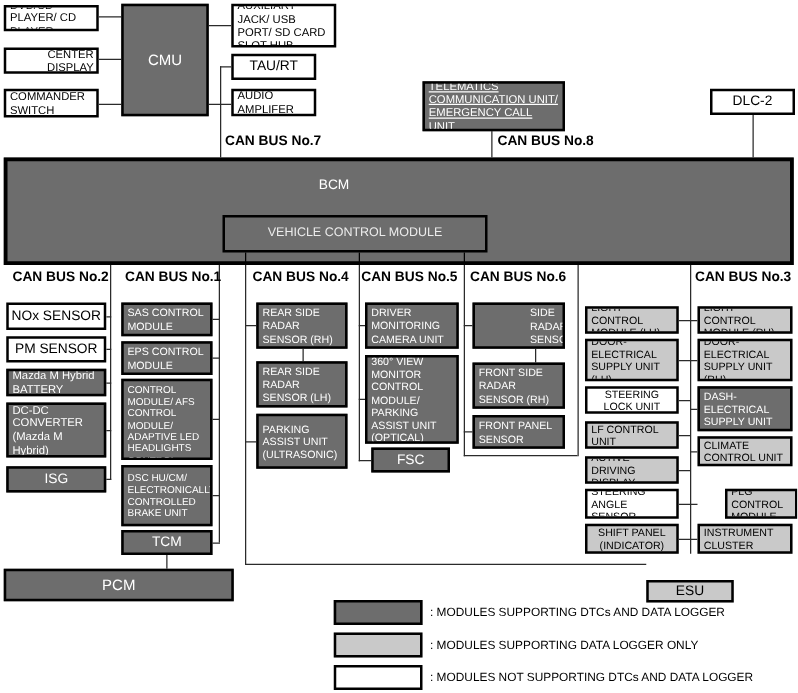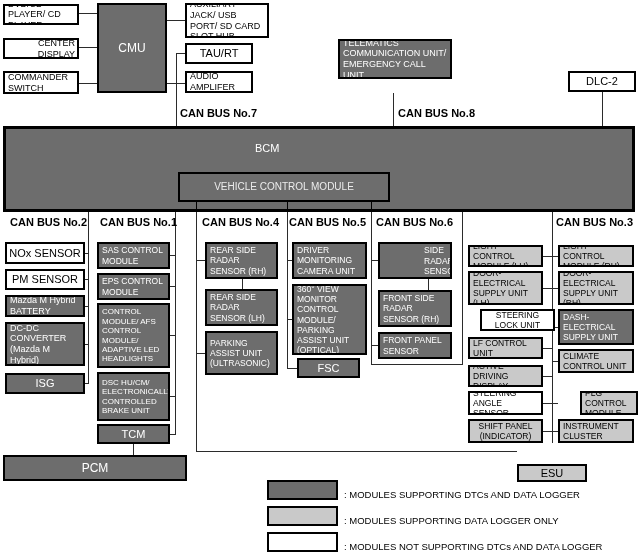--- a/index.html
+++ b/index.html
@@ -14,21 +14,21 @@
   .center{justify-content:center;text-align:center;padding:1px 2px;}
   .fs8{font-size:8px}.fs85{font-size:8.5px}.fs9{font-size:9px}
   .fs10{font-size:10px}.fs11{font-size:11px}.fs12{font-size:12px}
   .hline,.vline{position:absolute;background:var(--line);}
   .hline{height:1px;}
   .vline{width:1px;}
   .buslabel{position:absolute;font-weight:bold;font-size:11px;color:#000;white-space:nowrap;}
   .bcm{border:3px solid #000;background:var(--dark);}
   .bcm-label{position:absolute;left:249px;top:13px;font-size:11px;color:#fff;}
   .vcm{color:#ececec;}
-  .legend-row{position:absolute;display:flex;align-items:flex-end;}
+  .legend-row{position:absolute;display:flex;align-items:center;}
   .swatch{width:71px;height:20px;border:2px solid #000;box-sizing:border-box;flex:0 0 auto;}
   .legend-label{font-size:9.5px;color:#000;margin-left:6px;white-space:nowrap;}
 </style>
 </head>
 <body>
 
 <div id="canvas">
 
   <div class="node bcm" style="left:3px;top:126px;width:632px;height:86px;">
     <span class="bcm-label">BCM</span>
@@ -94,21 +94,21 @@
   <div class="hline" style="left:543px;top:403px;width:15px;"></div>
   <div class="hline" style="left:543px;top:431px;width:15px;"></div>
 
   <div class="node white left fs9" style="left:3px;top:4px;width:76px;height:21px;">DVD/CD PLAYER/ CD PLAYER</div>
   <div class="node white center fs9" style="left:3px;top:38px;width:76px;height:21px;text-align:right;">CENTER DISPLAY</div>
   <div class="node white left fs9" style="left:3px;top:71px;width:76px;height:23px;">COMMANDER SWITCH</div>
   <div class="node dark center fs12" style="left:97px;top:3px;width:70px;height:90px;">CMU</div>
   <div class="node white left fs9" style="left:185px;top:3px;width:84px;height:35px;">AUXILIARY JACK/ USB PORT/ SD CARD SLOT HUB</div>
   <div class="node white center fs11" style="left:185px;top:43px;width:68px;height:21px;">TAU/RT</div>
   <div class="node white left fs9" style="left:185px;top:71px;width:68px;height:22px;">AUDIO AMPLIFER</div>
-  <div class="node dark left fs9" style="left:338px;top:39px;width:114px;height:40px;">TELEMATICS COMMUNICATION UNIT/ EMERGENCY CALL UNIT</div>
+  <div class="node dark left fs9" style="left:338px;top:65px;width:114px;height:40px;text-decoration:underline;">TELEMATICS COMMUNICATION UNIT/ EMERGENCY CALL UNIT</div>
   <div class="node white center fs11" style="left:568px;top:71px;width:68px;height:21px;">DLC-2</div>
 
   <div class="buslabel" style="left:180px;top:107px;">CAN BUS No.7</div>
   <div class="buslabel" style="left:398px;top:107px;">CAN BUS No.8</div>
   <div class="buslabel" style="left:10px;top:216px;">CAN BUS No.2</div>
   <div class="buslabel" style="left:100px;top:216px;">CAN BUS No.1</div>
   <div class="buslabel" style="left:202px;top:216px;">CAN BUS No.4</div>
   <div class="buslabel" style="left:289px;top:216px;">CAN BUS No.5</div>
   <div class="buslabel" style="left:376px;top:216px;">CAN BUS No.6</div>
   <div class="buslabel" style="left:556px;top:216px;">CAN BUS No.3</div>
@@ -133,21 +133,21 @@
   <div class="node dark left fs85" style="left:292px;top:242px;width:75px;height:37px;">DRIVER MONITORING CAMERA UNIT</div>
   <div class="node dark left fs85" style="left:292px;top:284px;width:75px;height:71px;">360° VIEW MONITOR CONTROL MODULE/ PARKING ASSIST UNIT (OPTICAL)</div>
   <div class="node dark center fs11" style="left:297px;top:358px;width:63px;height:20px;">FSC</div>
 
   <div class="node dark left fs85" style="left:378px;top:242px;width:74px;height:37px;padding-left:44px;">FRONT SIDE RADAR SENSOR (LH)</div>
   <div class="node dark left fs85" style="left:378px;top:290px;width:74px;height:37px;">FRONT SIDE RADAR SENSOR (RH)</div>
   <div class="node dark left fs85" style="left:378px;top:332px;width:74px;height:27px;">FRONT PANEL SENSOR</div>
 
   <div class="node light left fs85" style="left:468px;top:245px;width:75px;height:22px;">LIGHT CONTROL MODULE (LH)</div>
   <div class="node light left fs85" style="left:468px;top:271px;width:75px;height:34px;">DOOR- ELECTRICAL SUPPLY UNIT (LH)</div>
-  <div class="node white center fs85" style="left:480px;top:309px;width:75px;height:22px;text-align:center;">STEERING LOCK UNIT</div>
+  <div class="node white center fs85" style="left:468px;top:309px;width:75px;height:22px;text-align:center;">STEERING LOCK UNIT</div>
   <div class="node light left fs85" style="left:468px;top:337px;width:75px;height:22px;">LF CONTROL UNIT</div>
   <div class="node light left fs85" style="left:468px;top:365px;width:75px;height:22px;">ACTIVE DRIVING DISPLAY</div>
   <div class="node white left fs85" style="left:468px;top:391px;width:75px;height:24px;">STEERING ANGLE SENSOR</div>
   <div class="node light center fs85" style="left:468px;top:419px;width:75px;height:24px;">SHIFT PANEL (INDICATOR)</div>
 
   <div class="node light left fs85" style="left:558px;top:245px;width:76px;height:22px;">LIGHT CONTROL MODULE (RH)</div>
   <div class="node light left fs85" style="left:558px;top:271px;width:76px;height:34px;">DOOR- ELECTRICAL SUPPLY UNIT (RH)</div>
   <div class="node dark left fs85" style="left:558px;top:309px;width:76px;height:36px;">DASH- ELECTRICAL SUPPLY UNIT</div>
   <div class="node light left fs85" style="left:558px;top:349px;width:76px;height:24px;">CLIMATE CONTROL UNIT</div>
   <div class="node light left fs85" style="left:580px;top:391px;width:58px;height:24px;">PLG CONTROL MODULE</div>

